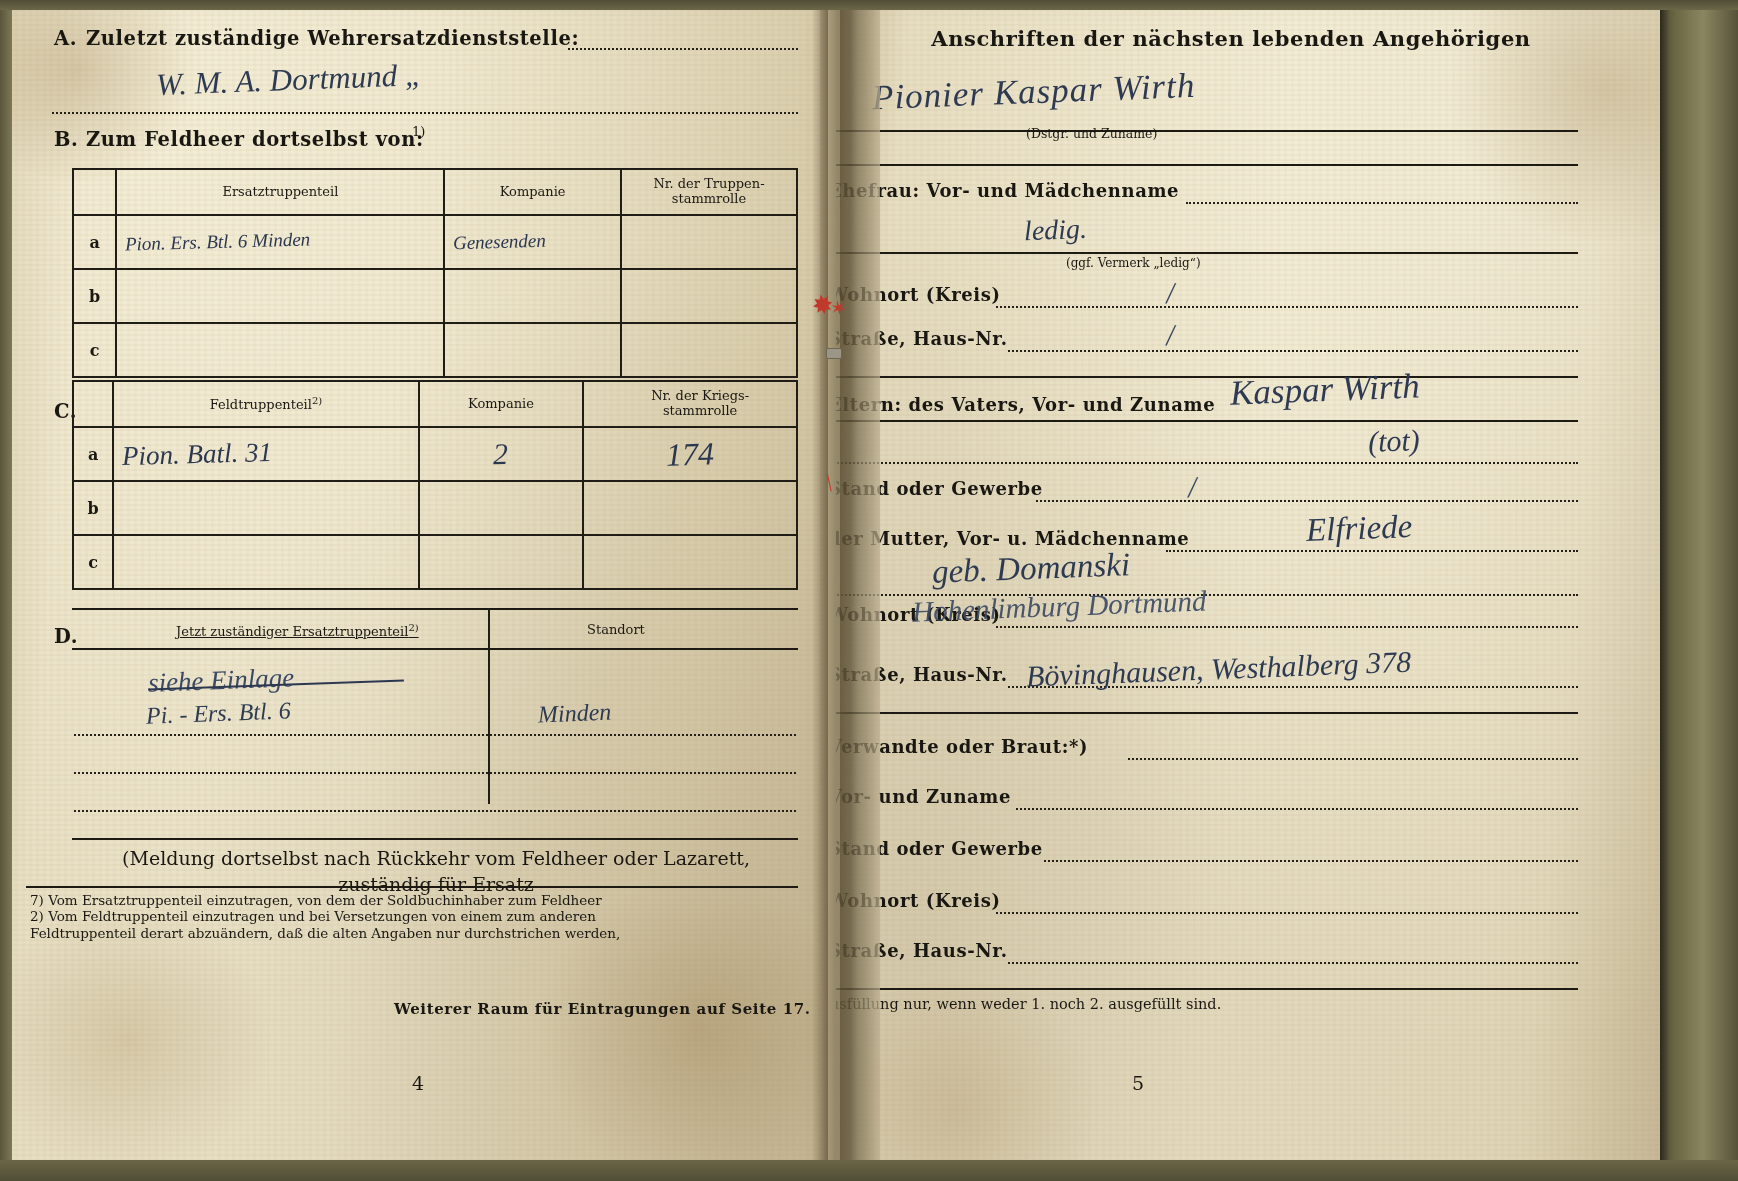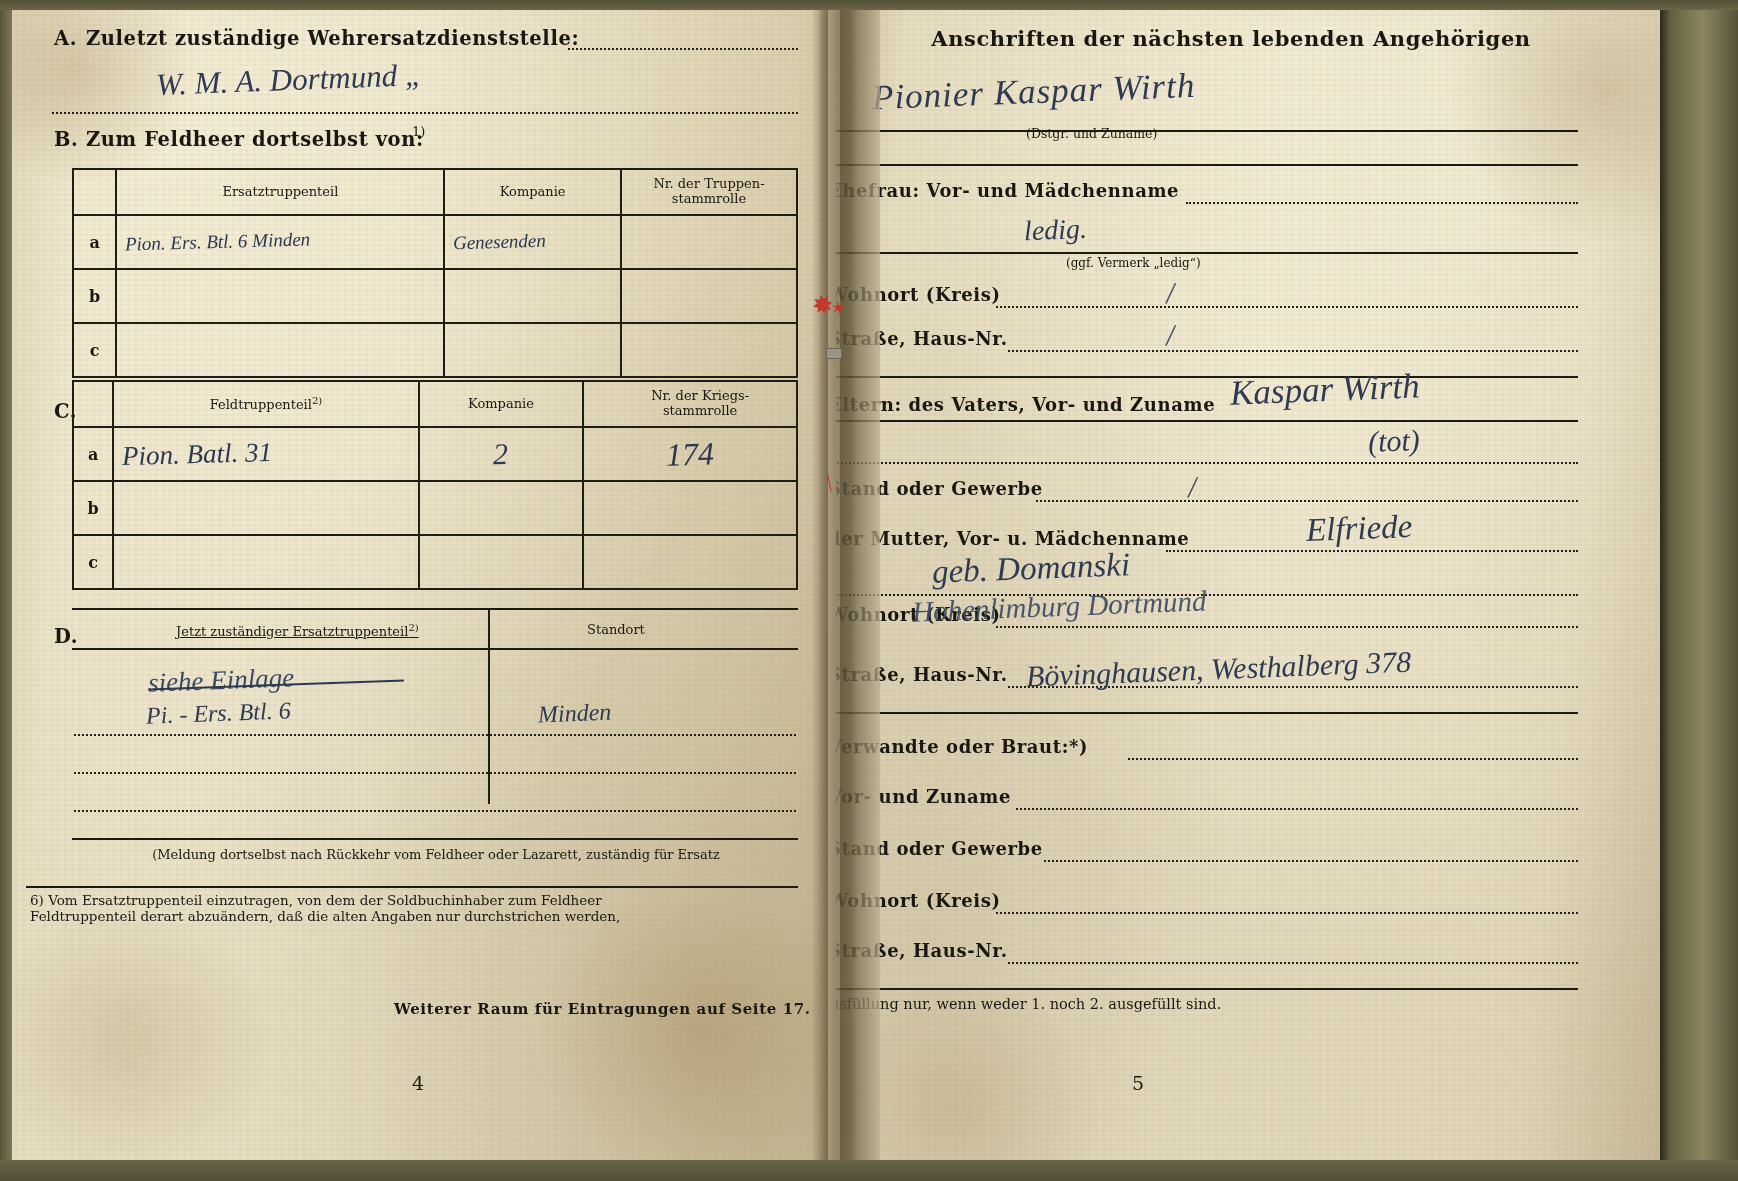--- a/index.html
+++ b/index.html
@@ -160,27 +160,28 @@
       <div class="fr hand" style="left:140px;top:665px;font-size:27px;color:#3a4a64;">siehe Einlage</div>
       <div class="strike" style="left:140px;top:684px;width:256px;"></div>
       <div class="fr hand" style="left:138px;top:700px;font-size:24px;">Pi. - Ers. Btl. 6</div>
       <div class="fr hand" style="left:530px;top:700px;font-size:24px;">Minden</div>
 
       <div class="fr dots" style="left:66px;top:734px;width:722px;"></div>
       <div class="fr dots" style="left:66px;top:772px;width:722px;"></div>
       <div class="fr dots" style="left:66px;top:810px;width:722px;"></div>
       <div class="fr rule" style="left:64px;top:838px;width:726px;"></div>
 
-      <div class="fr lbl" style="left:70px;top:846px;width:716px;text-align:center;font-size:13px;line-height:1.35;">
+      <div class="fr lbl" style="left:70px;top:846px;width:716px;text-align:center;font-size:19px;line-height:1.35;">
         <div>(Meldung dortselbst nach Rückkehr vom Feldheer oder Lazarett, zuständig für Ersatz</div>
       </div>
 
       <div class="fr rule" style="left:18px;top:886px;width:772px;"></div>
       <div class="fr lbl" style="left:22px;top:892px;width:770px;font-size:13.5px;line-height:1.22;">
-        <div>6) Vom Ersatztruppenteil einzutragen, von dem der Soldbuchinhaber zum Feldheer</div>
+        <div>7) Vom Ersatztruppenteil einzutragen, von dem der Soldbuchinhaber zum Feldheer</div>
+        <div>2) Vom Feldtruppenteil einzutragen und bei Versetzungen von einem zum anderen</div>
         <div>Feldtruppenteil derart abzuändern, daß die alten Angaben nur durchstrichen werden,</div>
       </div>
       <div class="fr hdg" style="left:386px;top:1000px;font-size:15px;">Weiterer Raum für Eintragungen auf Seite 17.</div>
 
       <div class="pnum" style="left:404px;top:1072px;">4</div>
     </div>
 
     <div class="page page-right">
       <div class="grain"></div>
       <div class="stain" style="left:600px;top:-60px;width:340px;height:300px;background:radial-gradient(circle,rgba(150,120,70,.28),rgba(0,0,0,0) 70%);"></div>

